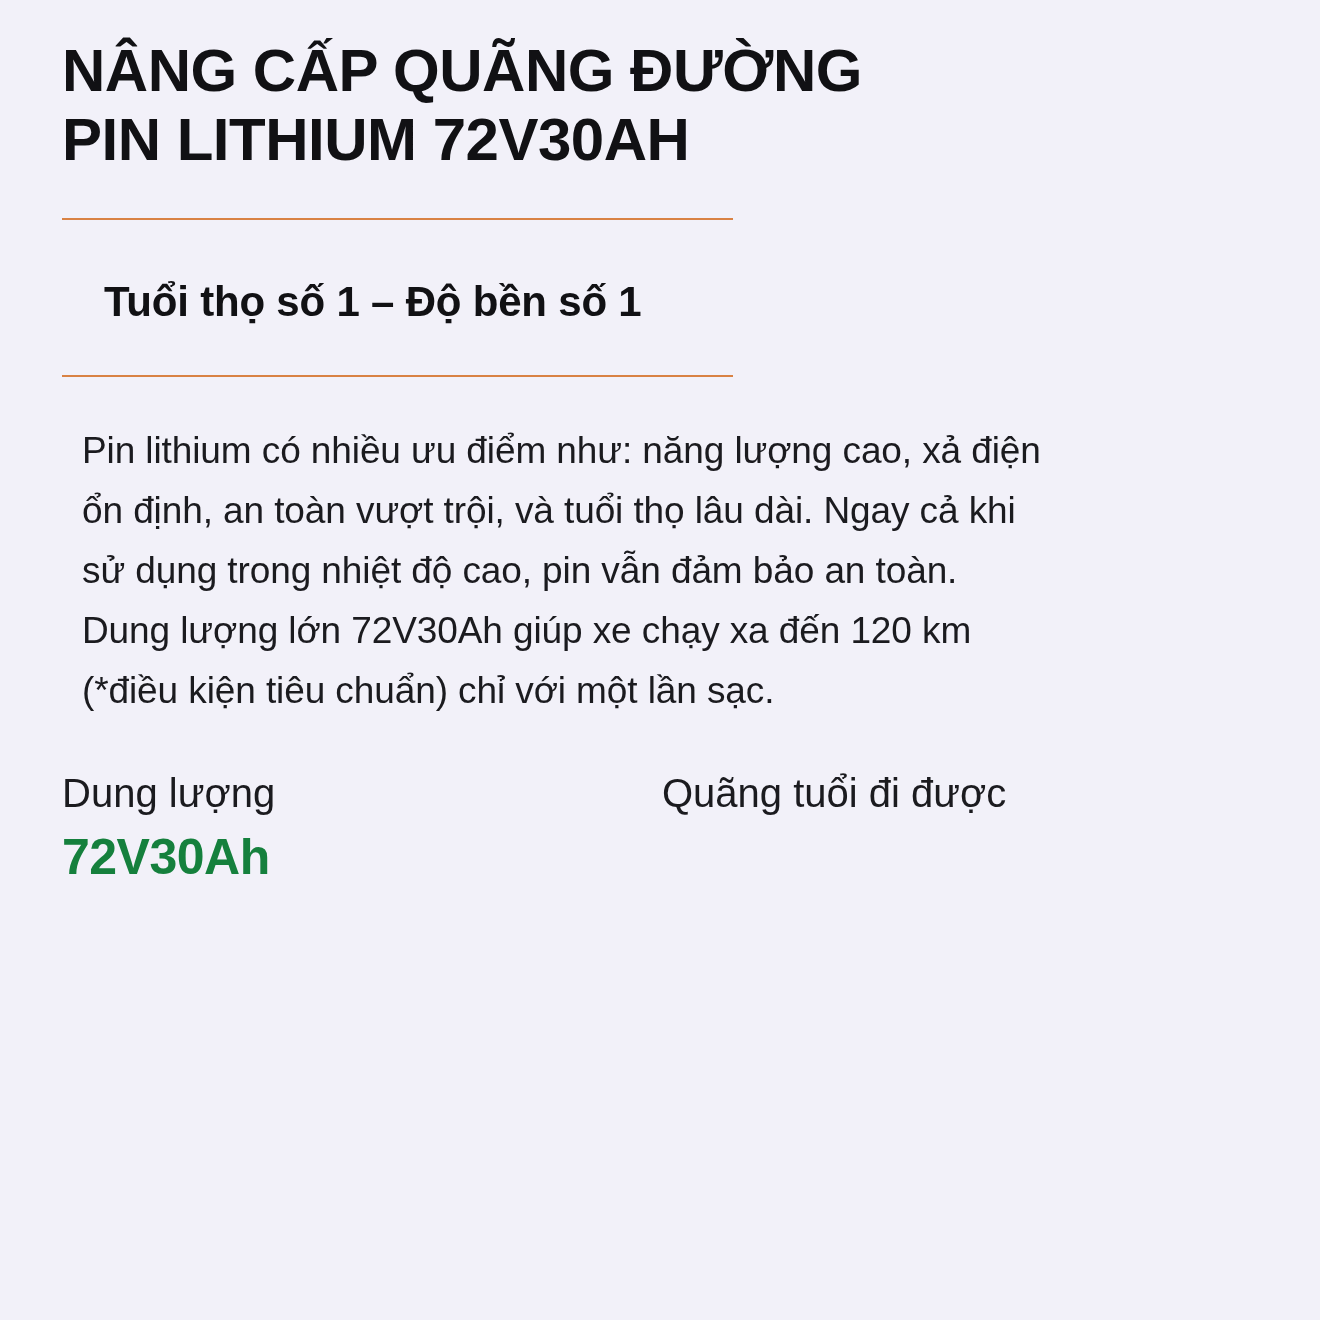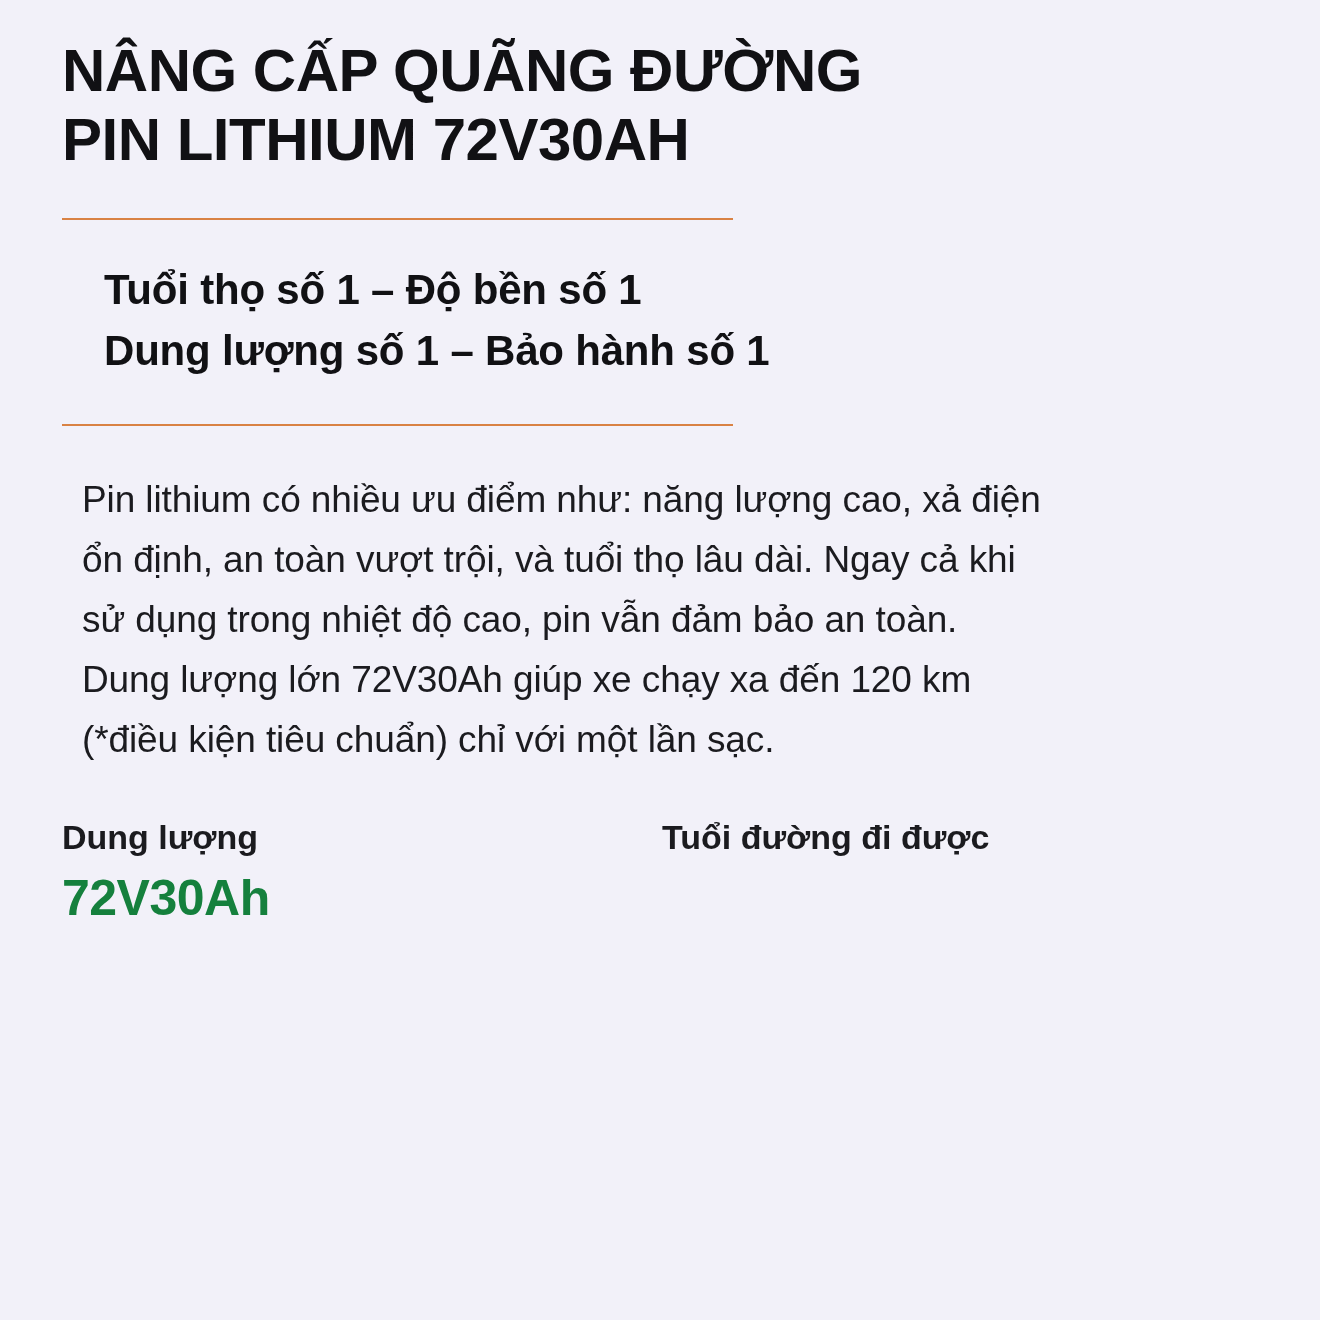--- a/index.html
+++ b/index.html
@@ -41,20 +41,21 @@
   .rule.top {
     margin-top: 44px;
     margin-right: 322px;
   }
   .rule.bottom {
     margin-top: 42px;
     margin-right: 322px;
   }
   .sub {
     padding: 40px 0 0 42px;
+    margin-top: 12px;
   }
   .sub .sline {
     display: block;
     font-size: 42px;
     font-weight: 700;
     line-height: 1.45;
     color: #111114;
     letter-spacing: -0.2px;
   }
   .body-text {
@@ -66,25 +67,24 @@
     max-width: 1190px;
     margin-left: 20px;
   }
   .specs {
     margin-top: 48px;
     display: grid;
     grid-template-columns: 600px 1fr;
     row-gap: 70px;
   }
   .spec-label {
-    font-size: 34px;
+    font-size: 40px;
     line-height: 1.2;
     color: #1b1b1f;
     margin-bottom: 12px;
-    font-weight: bold;
   }
   .spec-value {
     font-size: 50px;
     font-weight: 700;
     line-height: 1.15;
     color: #15803d;
     letter-spacing: -0.5px;
   }
 </style>
 </head>
@@ -94,36 +94,35 @@
 
   <h1 class="title">
     <span class="line">NÂNG CẤP QUÃNG ĐƯỜNG</span>
     <span class="line">PIN LITHIUM 72V30AH</span>
   </h1>
 
   <div class="rule top"></div>
 
   <div class="sub">
     <span class="sline">Tuổi thọ số 1 – Độ bền số 1</span>
-    <span class="sline">Dung lượng số 1 – Bảo hành số 1</span>
   </div>
 
   <div class="rule bottom"></div>
 
   <p class="body-text">Pin lithium có nhiều ưu điểm như: năng lượng cao, xả điện ổn định, an toàn vượt trội, và tuổi thọ lâu dài. Ngay cả khi sử dụng trong nhiệt độ cao, pin vẫn đảm bảo an toàn. Dung lượng lớn 72V30Ah giúp xe chạy xa đến 120 km (*điều kiện tiêu chuẩn) chỉ với một lần sạc.</p>
 
   <div class="specs">
 
     <div class="spec">
       <div class="spec-label">Dung lượng</div>
       <div class="spec-value">72V30Ah</div>
     </div>
 
     <div class="spec">
-      <div class="spec-label">Tuổi đường đi được</div>
+      <div class="spec-label">Quãng tuổi đi được</div>
     </div>
 
 
     <div class="spec">
     </div>
 
   </div>
 
 </div>
 

